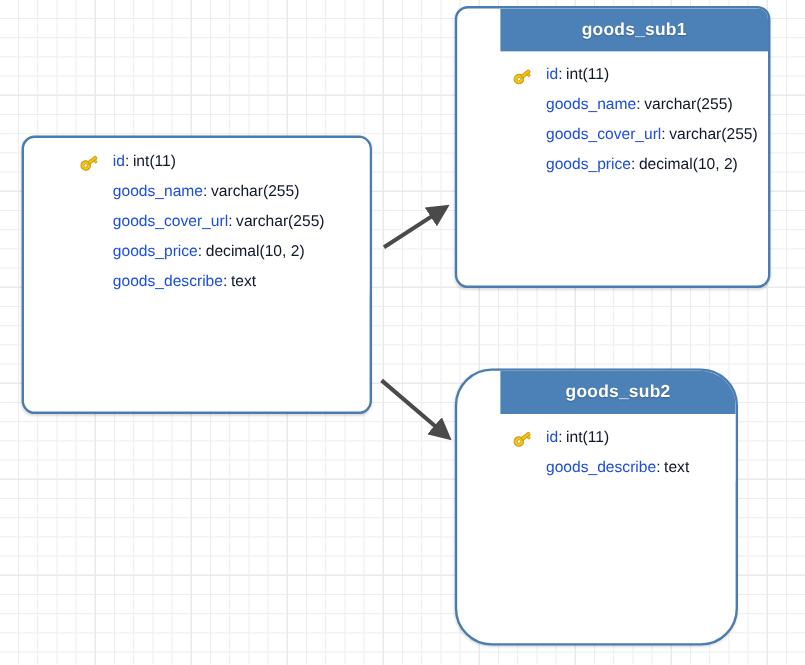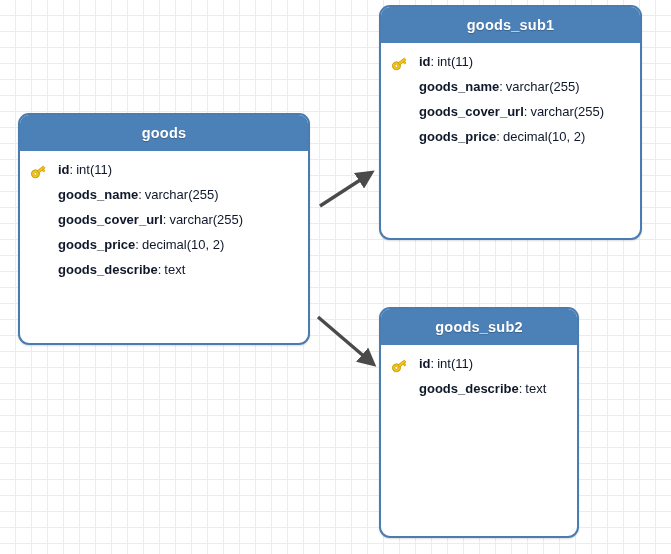--- a/index.html
+++ b/index.html
@@ -47,20 +47,21 @@
   }
 
   .table-node {
     position: absolute;
     box-sizing: border-box;
     background: #ffffff;
     border: 2px solid #4a7cb0;
     border-radius: 11px;
     box-shadow: 0 1px 2px rgba(0,0,0,0.14);
     overflow: hidden;
+    padding-left: 36px;
   }
 
   .table-header {
     height: 36px;
     line-height: 36px;
     background: #4c81b8;
     color: #ffffff;
     font-size: 14.5px;
     font-weight: bold;
     text-align: center;
@@ -77,22 +78,22 @@
   .col-row {
     position: relative;
     height: 25px;
     line-height: 25px;
     padding-left: 38px;
     font-size: 13px;
     white-space: nowrap;
   }
 
   .col-name {
-    color: #0f172a;
-    font-weight: bold;
+    color: #1d4ed8;
+    font-weight: normal;
   }
   .col-sep {
     color: #1c1c1c;
   }
   .col-type {
     color: #0f172a;
     padding-left: 3px;
   }
 
   .key-icon {
@@ -116,21 +117,20 @@
     </defs>
     <g>
       <line id="rel-0" x1="320" y1="206" x2="371" y2="173" stroke="#4a4a4a" stroke-width="3.4" marker-end="url(#arrowhead)"></line>
     </g>
     <g>
       <line id="rel-1" x1="318" y1="317" x2="373" y2="364" stroke="#4a4a4a" stroke-width="3.4" marker-end="url(#arrowhead)"></line>
     </g>
   </svg>
 
   <div class="table-node" style="left:18px; top:113px; width:292px; height:232px;">
-    <div class="table-header">goods</div>
     <div class="table-body">
 
       <div class="col-row">
         <span class="key-icon">
           <svg viewBox="0 0 17 15" width="17" height="15" xmlns="http://www.w3.org/2000/svg">
             <g transform="rotate(-38 8.5 7.5)">
               <circle cx="4.6" cy="7.5" r="3.9" fill="#f5c518" stroke="#c99a06" stroke-width="1"></circle>
               <circle cx="4.6" cy="7.5" r="1.5" fill="#ffffff" stroke="#c99a06" stroke-width="0.7"></circle>
               <rect x="7.6" y="6.2" width="8.2" height="2.6" rx="0.8" fill="#f5c518" stroke="#c99a06" stroke-width="0.8"></rect>
               <rect x="12.2" y="8.6" width="1.7" height="2.4" fill="#f5c518" stroke="#c99a06" stroke-width="0.7"></rect>
@@ -185,21 +185,21 @@
         <span class="col-name">goods_cover_url</span><span class="col-sep">:</span><span class="col-type">varchar(255)</span>
       </div>
 
       <div class="col-row">
         <span class="col-name">goods_price</span><span class="col-sep">:</span><span class="col-type">decimal(10, 2)</span>
       </div>
 
     </div>
   </div>
 
-  <div class="table-node" style="left:379px; top:307px; width:200px; height:231px;">
+  <div class="table-node" style="left:379px; top:307px; width:236px; height:231px;border-radius:31px;">
     <div class="table-header">goods_sub2</div>
     <div class="table-body">
 
       <div class="col-row">
         <span class="key-icon">
           <svg viewBox="0 0 17 15" width="17" height="15" xmlns="http://www.w3.org/2000/svg">
             <g transform="rotate(-38 8.5 7.5)">
               <circle cx="4.6" cy="7.5" r="3.9" fill="#f5c518" stroke="#c99a06" stroke-width="1"></circle>
               <circle cx="4.6" cy="7.5" r="1.5" fill="#ffffff" stroke="#c99a06" stroke-width="0.7"></circle>
               <rect x="7.6" y="6.2" width="8.2" height="2.6" rx="0.8" fill="#f5c518" stroke="#c99a06" stroke-width="0.8"></rect>

